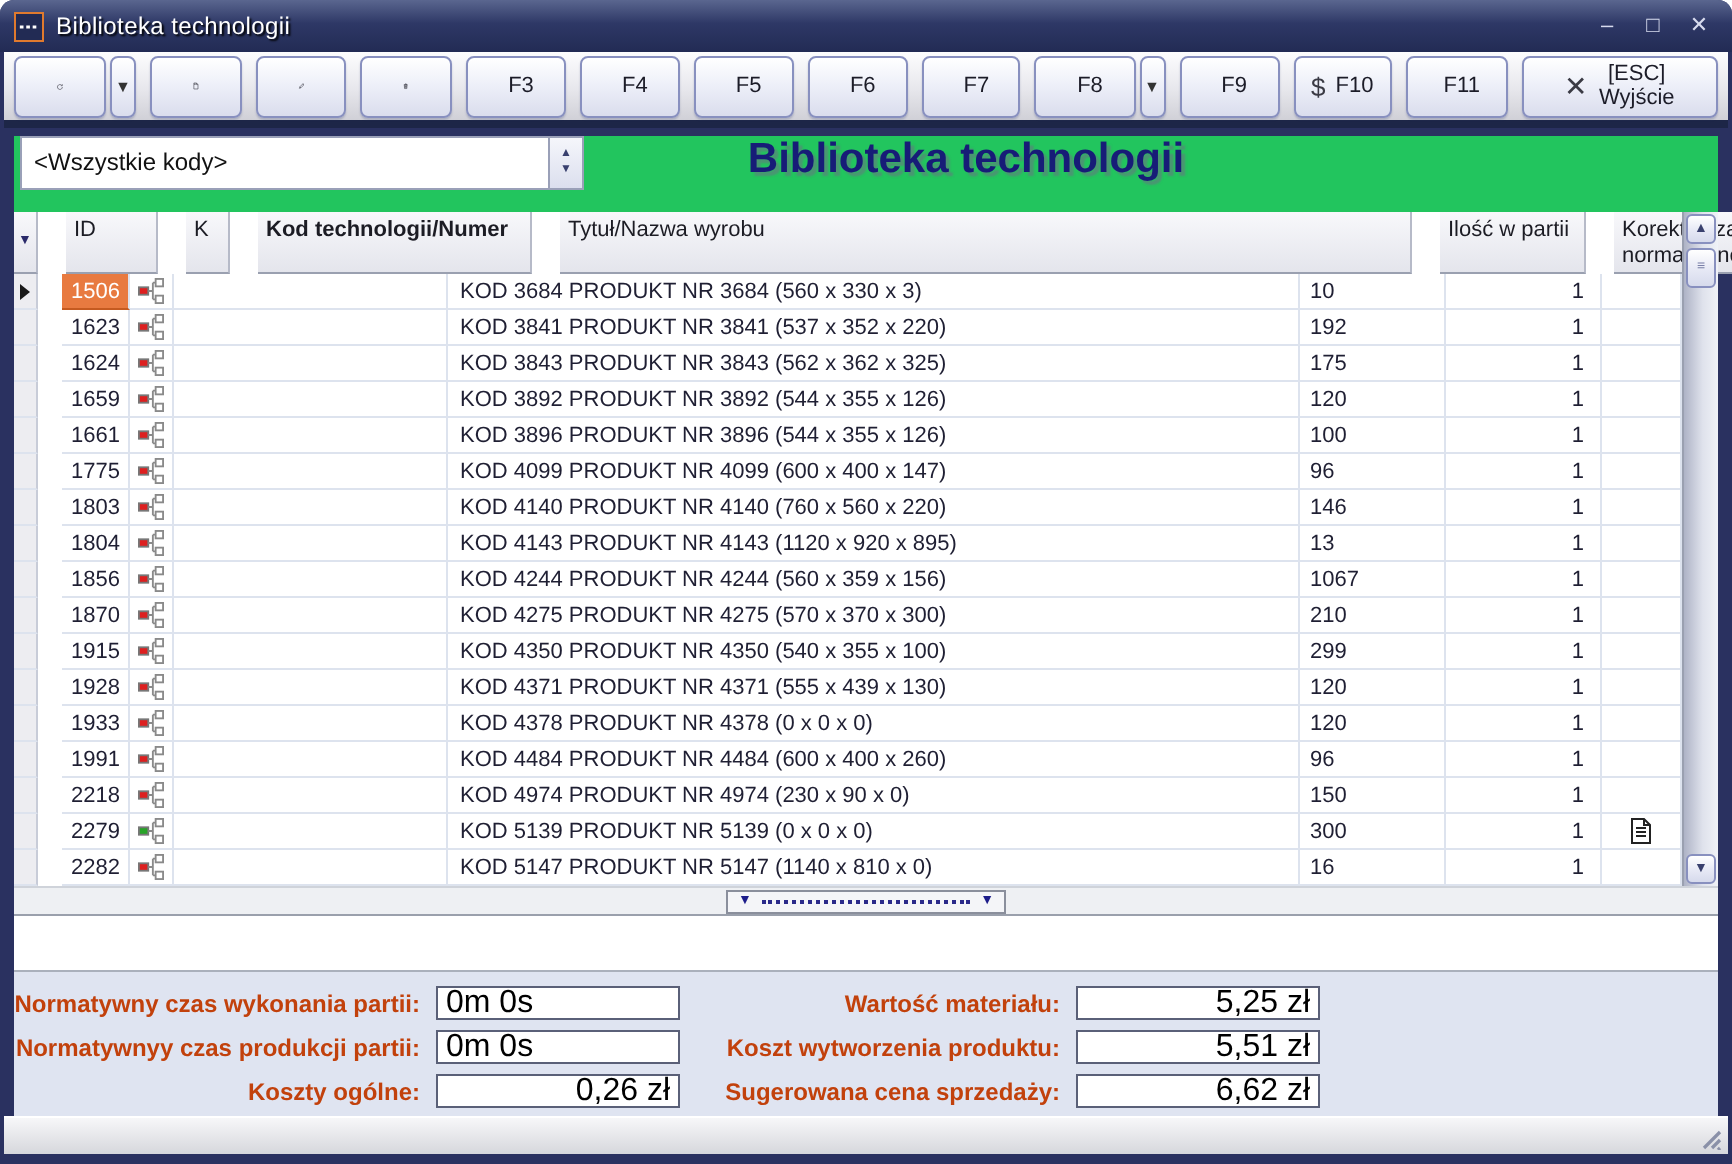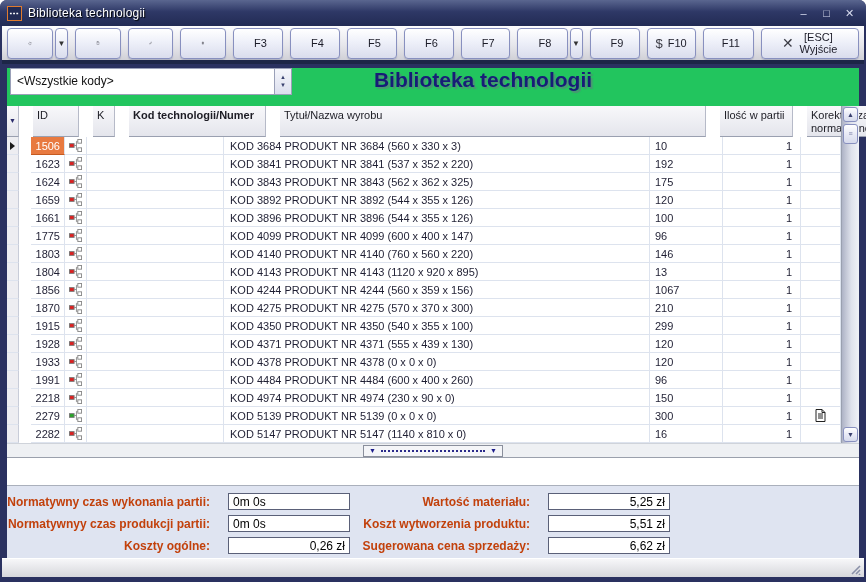--- a/index.html
+++ b/index.html
@@ -102,22 +102,22 @@
 
   
   .details { position:absolute; top:486px; left:7px; width:852px; height:72px; background:#dfe4f1; }
   .fgroup { position:absolute; top:7px; }
   .fg-left { left:0; }
   .fg-right { left:330px; }
   .frow { display:flex; align-items:center; margin-bottom:5px; }
   .flabel { font-size:12px; font-weight:bold; color:#c2410c; text-align:right; }
   .fg-left .flabel { width:203px; }
   .fg-right .flabel { width:193px; }
-  .fbox { margin-left:18px; width:122px; height:17px; background:#fff; border:1px solid #5a6078;
-    font-size:12px; color:#000; display:flex; align-items:center; padding:0 4px; }
+  .fbox { margin-left:8px; width:122px; height:17px; background:#fff; border:1px solid #5a6078;
+    font-size:16px; color:#000; display:flex; align-items:center; padding:0 4px; }
   .fbox.right { justify-content:flex-end; }
 
   
   .statusbar { position:absolute; top:558px; left:2px; right:2px; height:19px;
     background:linear-gradient(#f7f7f9,#d6d7dc); border-top:1px solid #fff;
     display:flex; align-items:flex-end; justify-content:flex-end; }
   .grip { margin:0 3px 2px 0; }
 </style>
 </head>
 <body>

